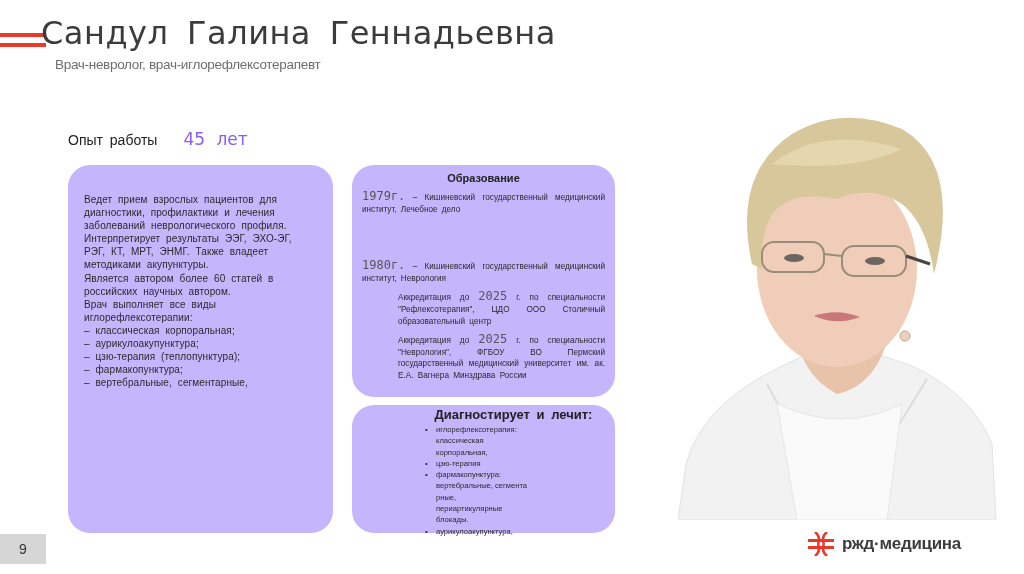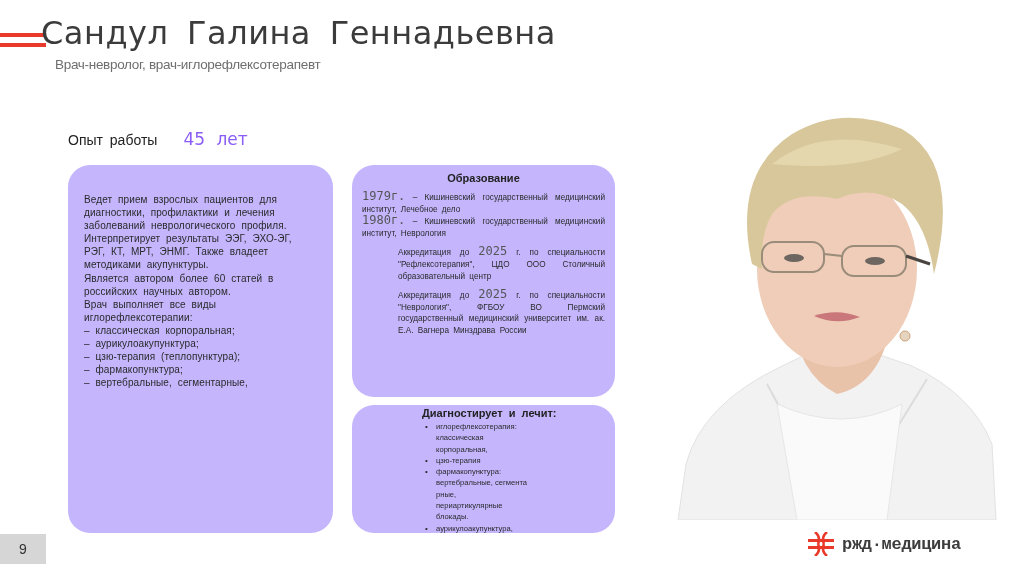--- a/index.html
+++ b/index.html
@@ -38,46 +38,46 @@
       color: #2a2a2a; word-spacing: 3px; letter-spacing: 0.1px;
     }
     .about-text .line { display: block; white-space: nowrap; }
 
     .card-title {
       font-family: "Liberation Sans", sans-serif; font-weight: bold; font-size: 11px;
       text-align: center; color: #222;
     }
     .edu-block {
       font-family: "Liberation Sans", sans-serif; font-size: 8.2px; line-height: 11.6px;
-      color: #2a2a2a; word-spacing: 2px; text-align: justify;
+      color: #2a2a2a; word-spacing: 2px; text-align: justify; margin-top: 45px;
     }
     .edu-block .year { font-family: "DejaVu Sans Mono", monospace; color: #555; font-size: 12px; }
     .edu-block.first { margin-top: 7px; }
     .edu-block.gap { margin-top: 7px; margin-left: 36px; }
 
-    .diag-title { font-size: 11px; margin-left: 60px; text-align: left; word-spacing: 3px; }
+    .diag-title { font-size: 13px; margin-left: 60px; text-align: center; word-spacing: 3px; }
     .diag-list { list-style: none; margin-top: 2px; margin-left: 0; }
     .diag-list li {
       position: relative; padding-left: 74px;
       font-family: "Liberation Sans", sans-serif; font-size: 7.6px; line-height: 11.3px; color: #2a2a2a;
     }
     .diag-list li .bullet { position: absolute; left: 63px; top: 0; font-size: 8px; }
     .diag-list li .txt { display: block; white-space: pre-line; }
 
     .photo { position: absolute; left: 672px; top: 104px; width: 340px; height: 416px; }
 
     .page-num {
       position: absolute; left: 0; top: 534px; width: 46px; height: 30px;
       background: #d6d6d6; font-family: "Liberation Sans", sans-serif; font-size: 14px;
       color: #333; display: flex; align-items: center; justify-content: center;
     }
 
     .brand { position: absolute; left: 808px; top: 532px; display: flex; align-items: center; gap: 8px; }
     .brand .logo { width: 26px; height: 24px; }
-    .brand .name { font-family: Liberation Mono, monospace; font-size: 17px; font-weight: bold; color: #3d3d3d; letter-spacing: -0.3px; white-space: nowrap; }
+    .brand .name { font-family: Liberation Sans, sans-serif; font-size: 17px; font-weight: bold; color: #3d3d3d; letter-spacing: -0.3px; white-space: nowrap; }
   </style>
 </head>
 <body>
 
 <div class="stripe s1"></div>
 <div class="stripe s2"></div>
 
 <h1 class="title">Сандул  Галина  Геннадьевна</h1>
 <div class="subtitle">Врач-невролог, врач-иглорефлексотерапевт</div>
 

